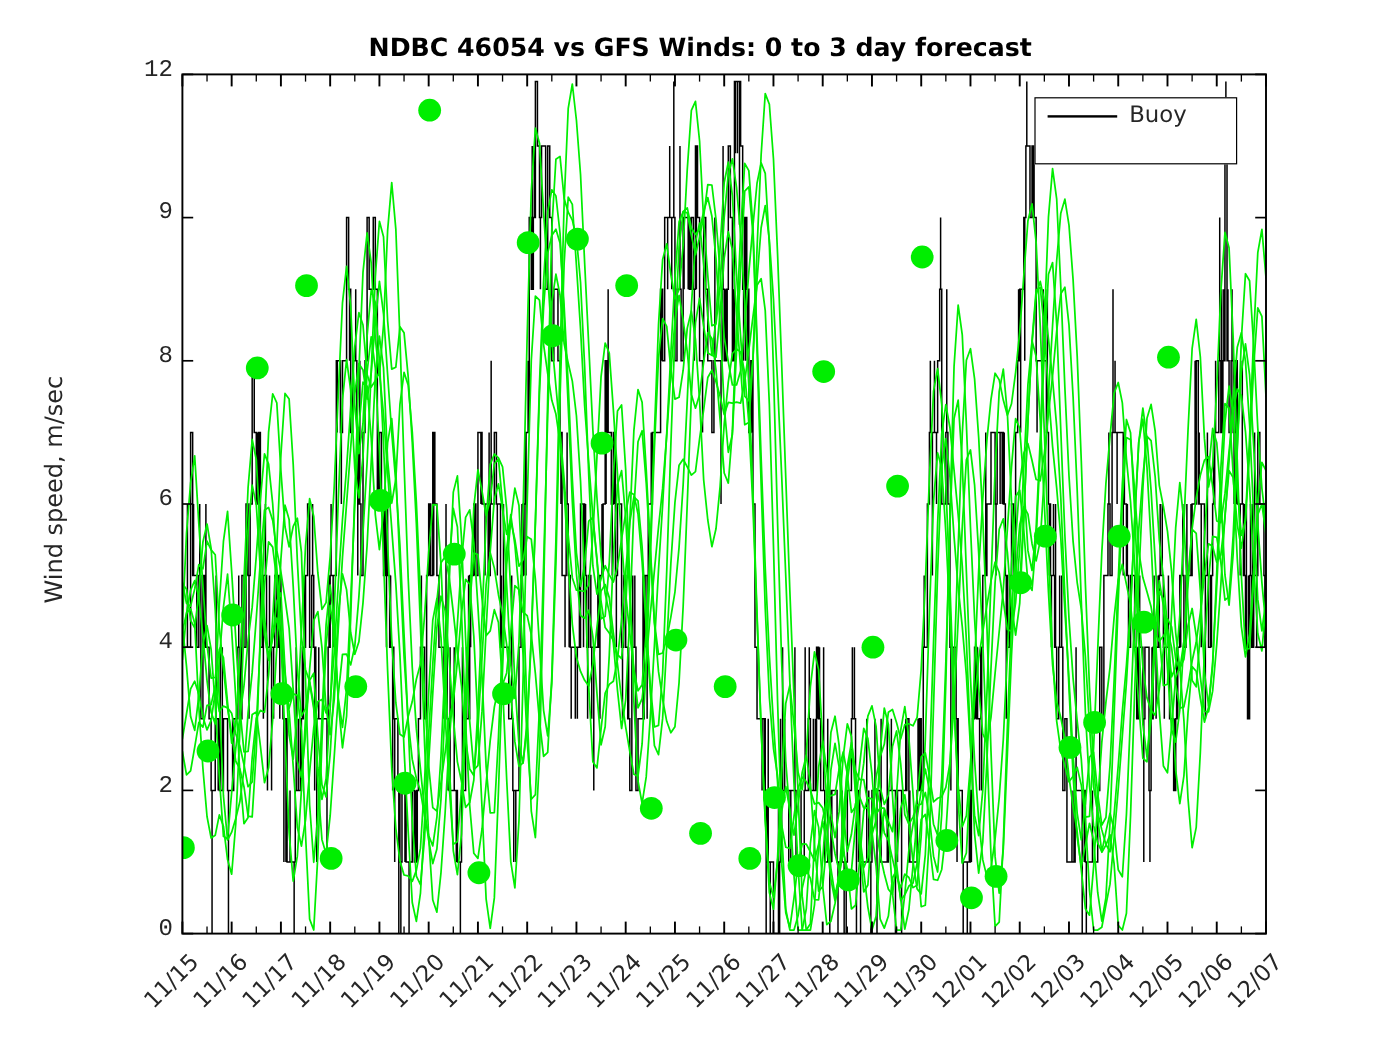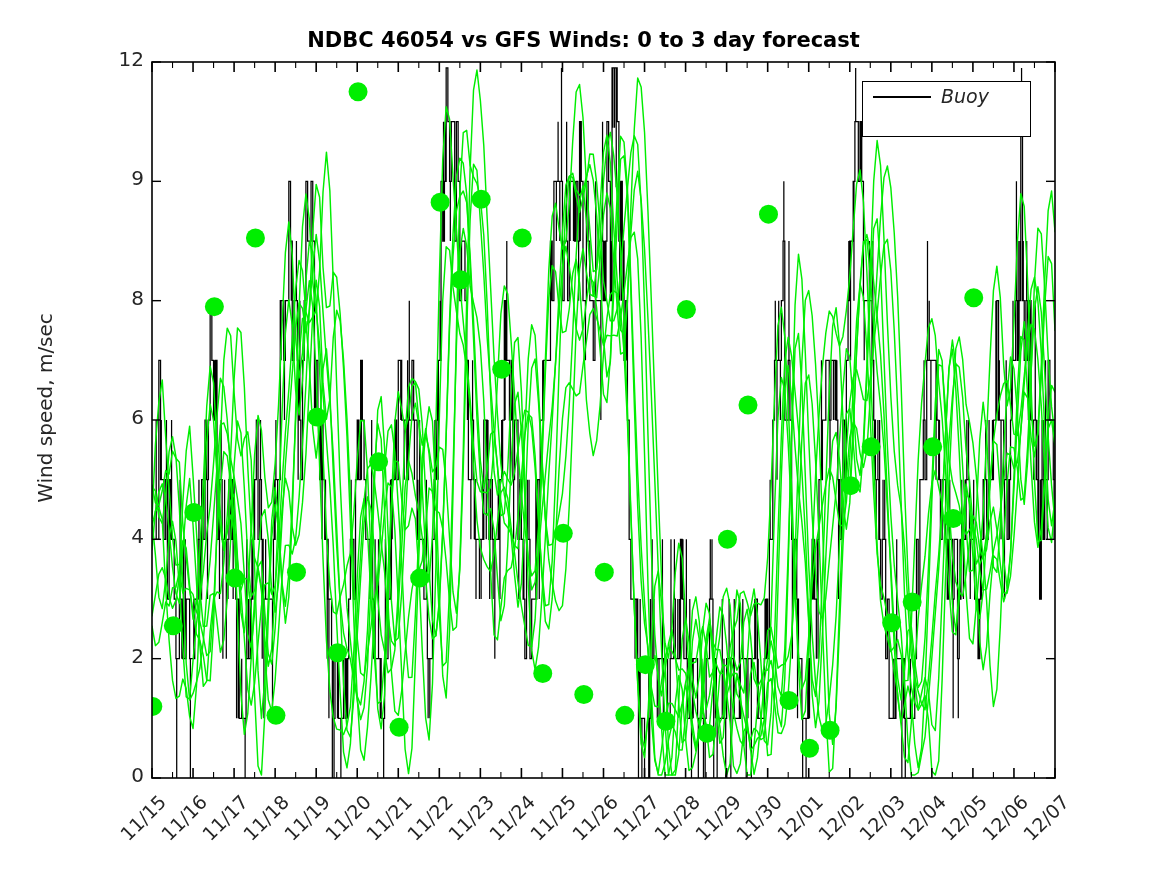--- a/index.html
+++ b/index.html
@@ -45,20 +45,21 @@
     transform-origin: center center;
   }
   .ytick-label {
     position: absolute;
     right: 1023px;
     width: 60px;
     text-align: right;
     font-size: 20px;
     color: #262626;
     line-height: 1;
+    font-family: Liberation Mono, monospace;
   }
   .xtick-label {
     position: absolute;
     font-size: 19px;
     color: #262626;
     transform: rotate(-45deg);
     transform-origin: right top;
     white-space: nowrap;
     line-height: 1;
   }
@@ -89,21 +90,20 @@
     height: 0;
     border-top-width: 2px;
     border-top-style: solid;
   }
   .legend-text {
     position: absolute;
     left: 78px;
     top: 1px;
     font-size: 19px;
     color: #262626;
-    font-style: italic;
   }
   svg { display: block; }
 </style>
 </head>
 <body>
 
 <div id="figure">
 
   <div class="chart-title">NDBC 46054 vs GFS Winds: 0 to 3 day forecast</div>
 

